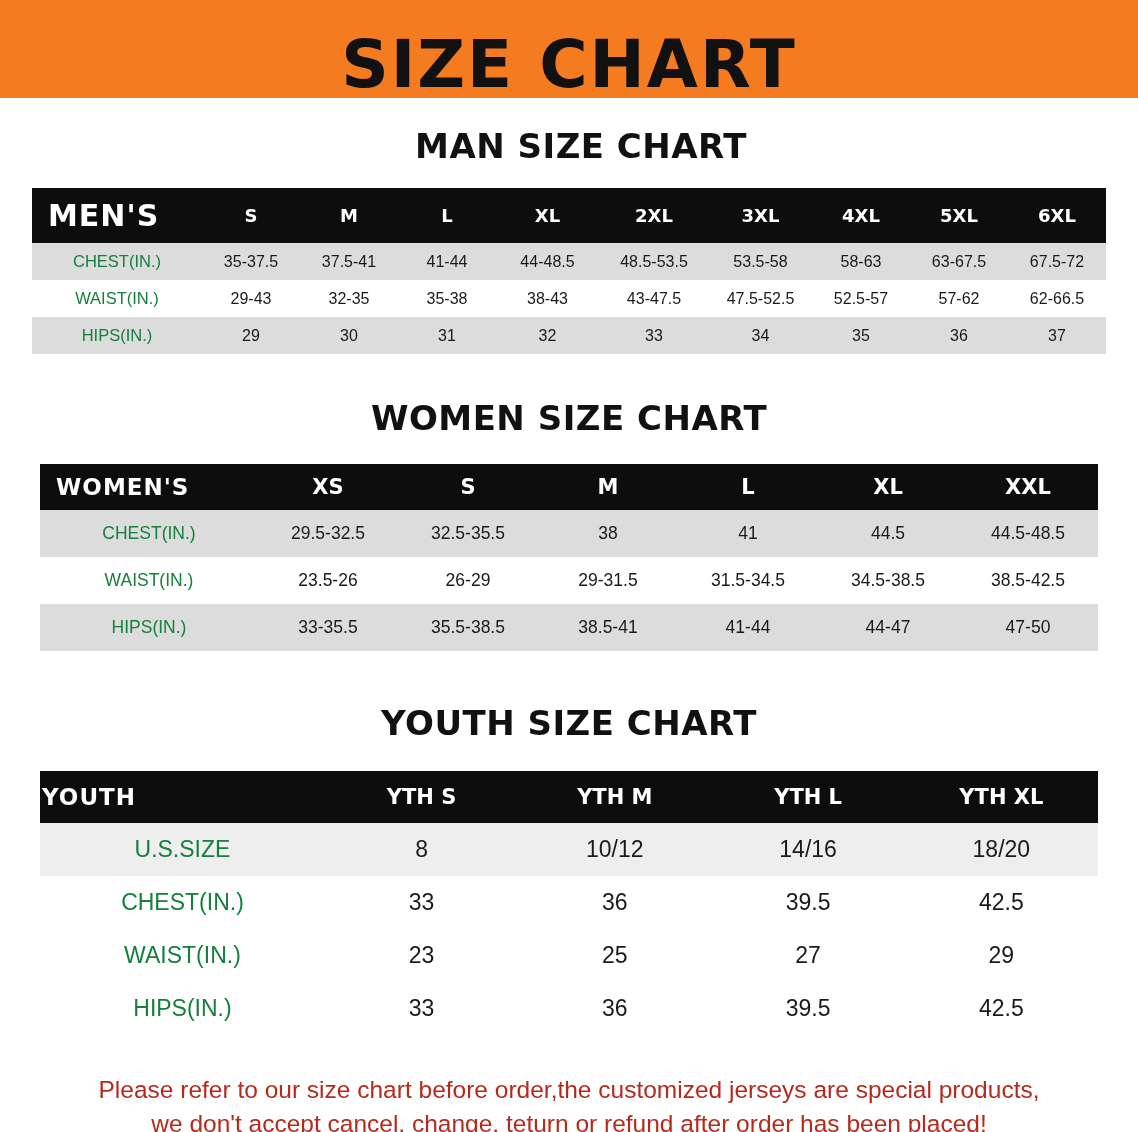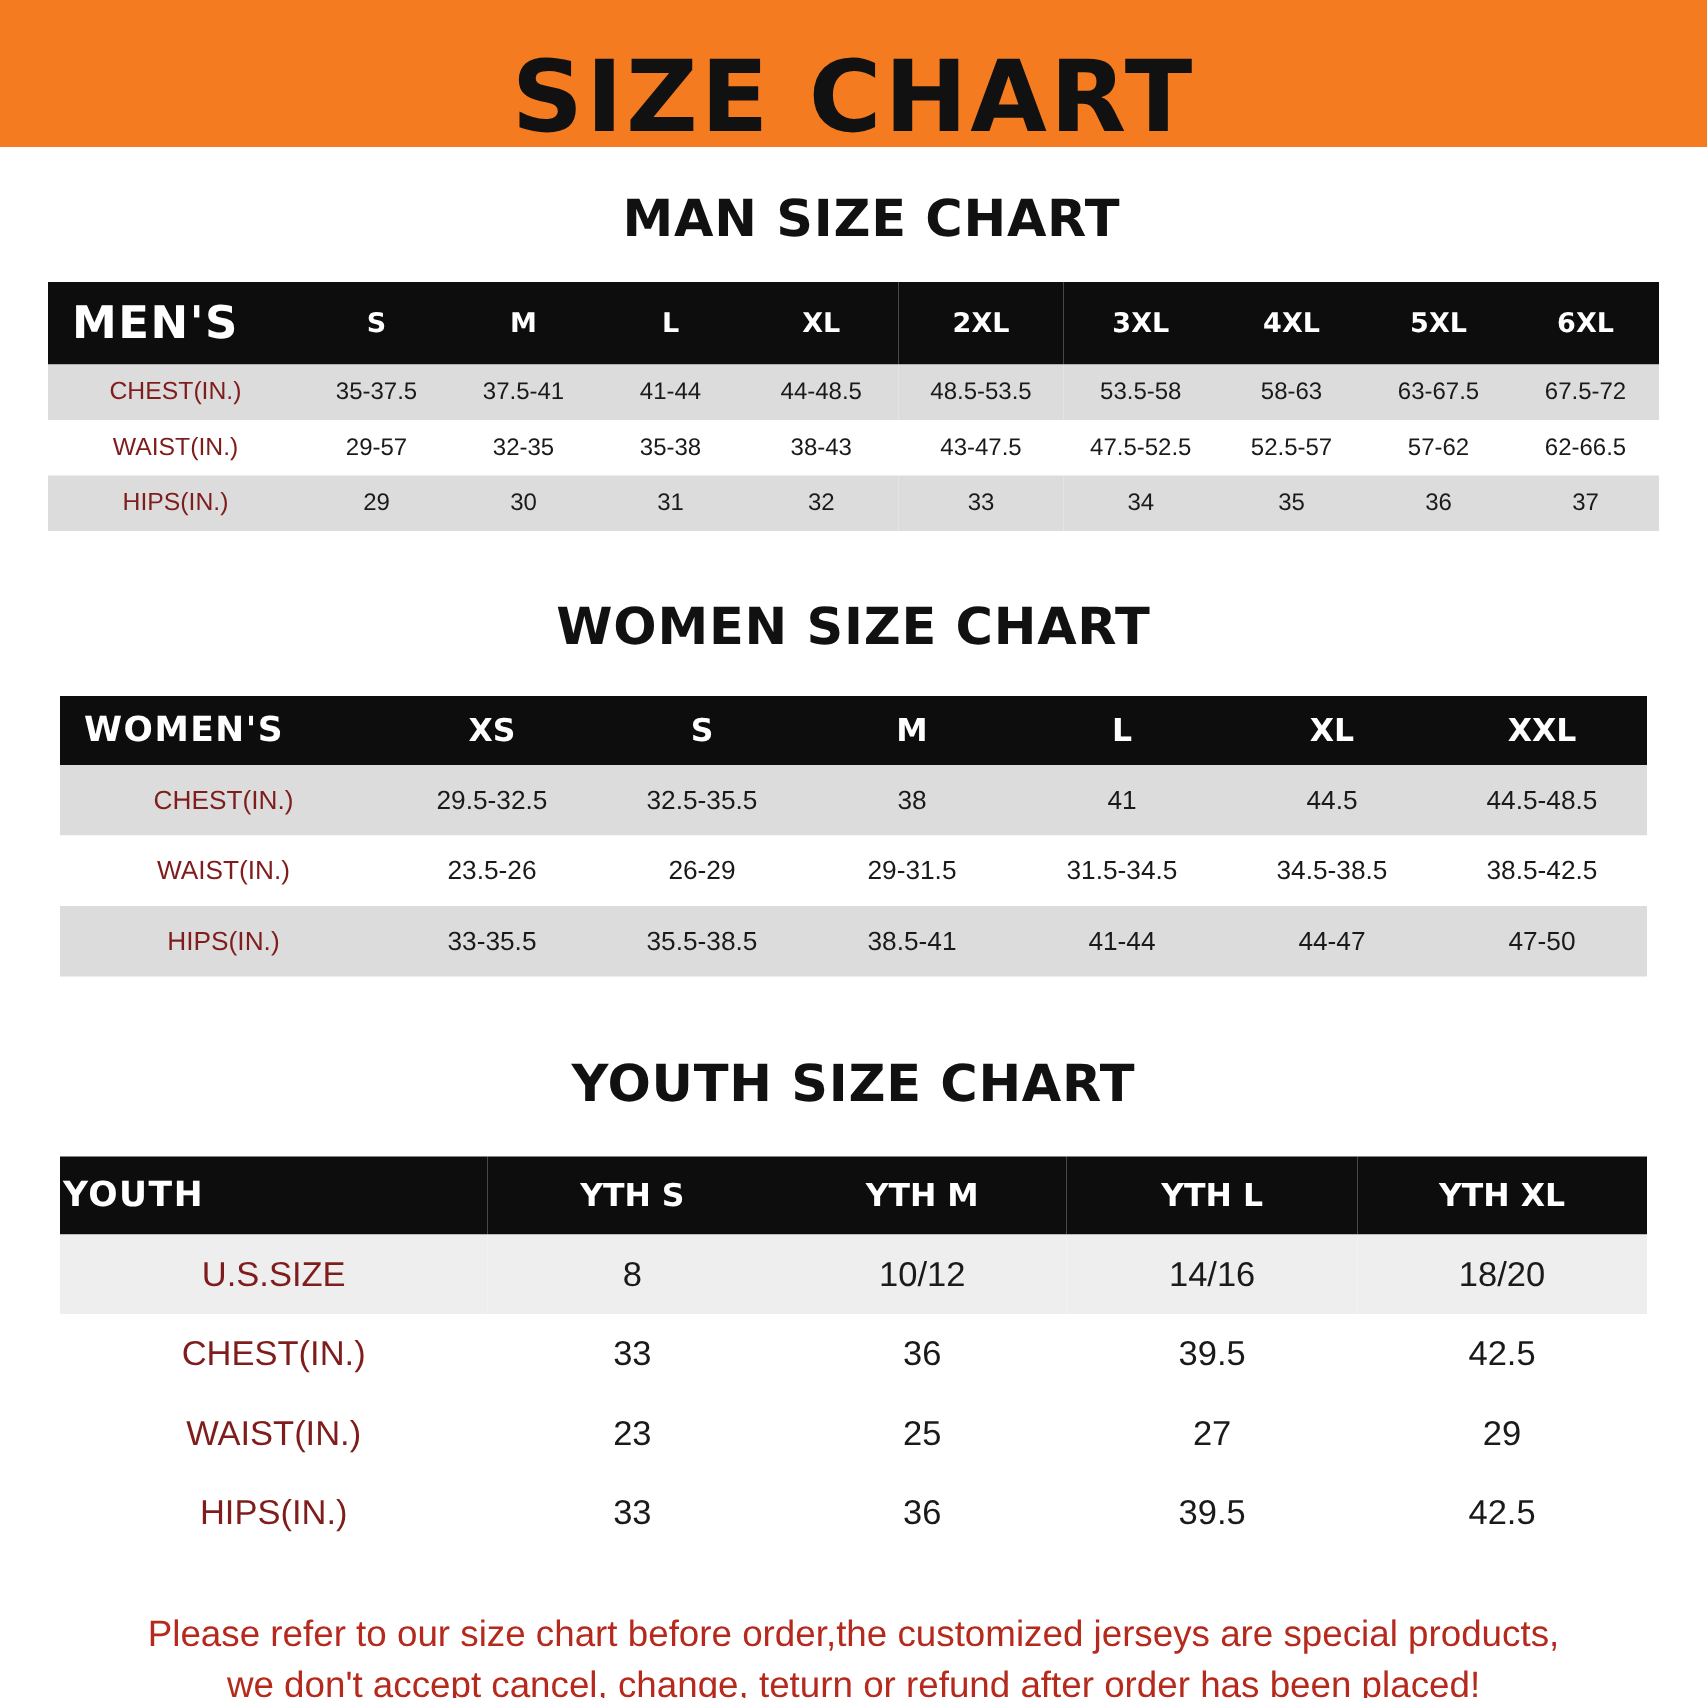--- a/index.html
+++ b/index.html
@@ -77,21 +77,21 @@
     font-family: "Liberation Sans", sans-serif;
     font-size: 17px;
     color: #1a1a1a;
     text-align: center;
     padding: 9px 2px;
     white-space: nowrap;
   }
   .tbl tbody td.rowhead {
     text-align: center;
     font-size: 17px;
-    color: #7f1d1d;
+    color: #15803d;
   }
   .row-shade td { background: #dcdcdc; }
   .row-plain td { background: #ffffff; }
 
   
   #men-table { width: 1058px; }
   #men-table thead th { font-size: 18px; }
   #men-table thead th.rowhead { font-size: 30px; }
   #men-table tbody td { font-size: 16px; }
   #men-table tbody td.rowhead { font-size: 16.5px; }
@@ -167,21 +167,21 @@
         <td>41-44</td>
         <td>44-48.5</td>
         <td>48.5-53.5</td>
         <td>53.5-58</td>
         <td>58-63</td>
         <td>63-67.5</td>
         <td>67.5-72</td>
       </tr>
       <tr class="row-plain">
         <td class="rowhead">WAIST(IN.)</td>
-        <td>29-57</td>
+        <td>29-43</td>
         <td>32-35</td>
         <td>35-38</td>
         <td>38-43</td>
         <td>43-47.5</td>
         <td>47.5-52.5</td>
         <td>52.5-57</td>
         <td>57-62</td>
         <td>62-66.5</td>
       </tr>
       <tr class="row-shade">

